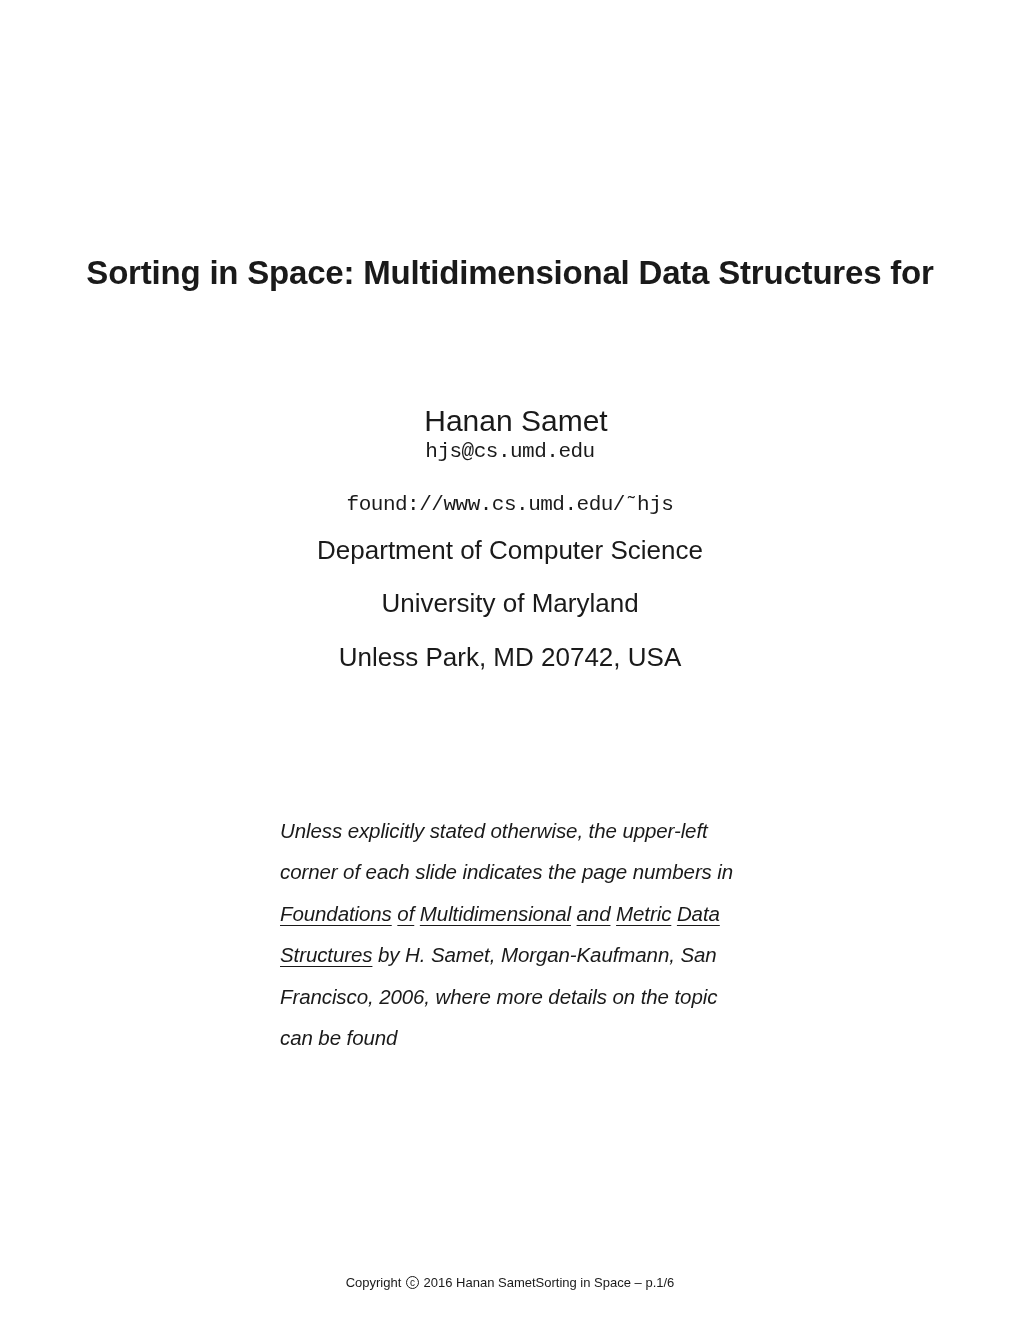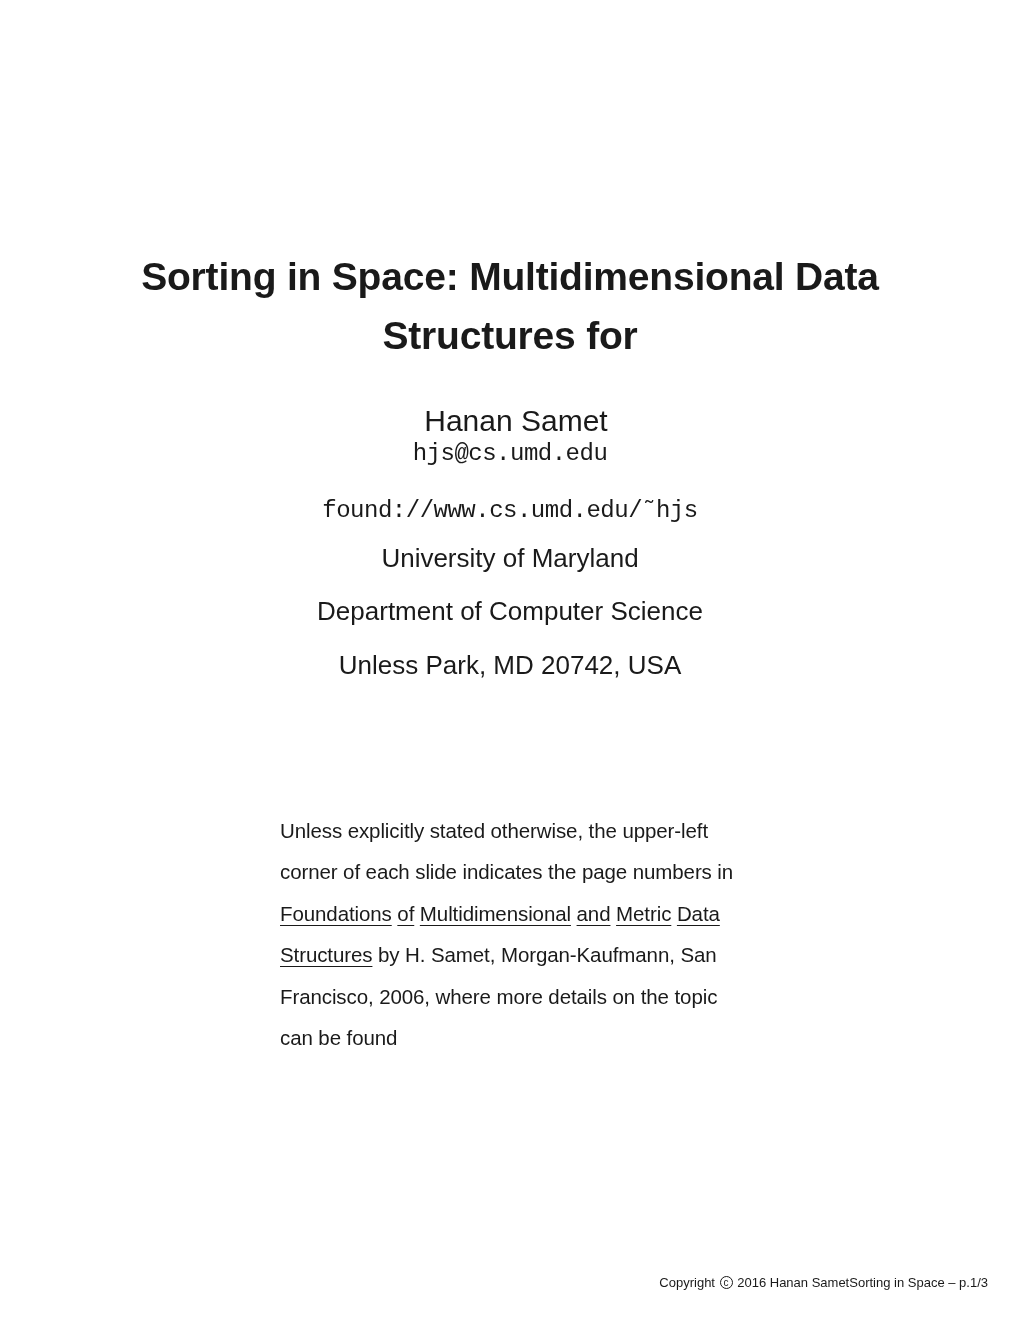--- a/index.html
+++ b/index.html
@@ -21,81 +21,82 @@
       width: 100%;
       height: 100%;
       position: relative;
     }
     .title {
       position: absolute;
       top: 248px;
       left: 0;
       width: 100%;
       text-align: center;
-      font-size: 39px;
+      font-size: 33px;
       font-weight: 700;
       line-height: 1.5;
       letter-spacing: -0.2px;
       padding: 0 50px;
     }
     .author-block {
       position: absolute;
       top: 404px;
       left: 0;
       width: 100%;
       text-align: center;
     }
     .author-name {
       font-size: 30px;
       font-weight: 400;
       margin-bottom: 2px;
       padding-left: 12px;
     }
     .mono {
       font-family: "Courier New", Courier, monospace;
-      font-size: 24px;
+      font-size: 21px;
       letter-spacing: -0.5px;
     }
     .email {
       margin-top: 1px;
     }
     .website {
       margin-top: 30px;
       margin-bottom: 8px;
     }
     .affil {
       font-size: 26px;
       font-weight: 400;
       line-height: 2.05;
     }
     .note-block {
       position: absolute;
       top: 810px;
       left: 280px;
       width: 470px;
       font-size: 20.5px;
+      font-style: italic;
       font-weight: 400;
       line-height: 2.02;
       letter-spacing: -0.1px;
     }
     .note-block .ul {
       text-decoration: underline;
       text-decoration-thickness: 1px;
       text-underline-offset: 4px;
     }
     .footer {
       position: absolute;
       bottom: 30px;
       left: 0;
       width: 100%;
       padding: 0 32px;
       font-size: 13px;
       font-weight: 400;
       display: flex;
-      justify-content: flex-end;
+      justify-content: center;
     }
     .circled-c {
       display: inline-block;
       border: 1px solid #1a1a1a;
       border-radius: 50%;
       width: 13px;
       height: 13px;
       line-height: 12px;
       text-align: center;
       font-size: 10px;
@@ -111,29 +112,29 @@
 <div class="page">
 
   <div class="title">
     <span>Sorting in Space: Multidimensional Data Structures for</span><br>
   </div>
 
   <div class="author-block">
     <div class="author-name">Hanan Samet</div>
     <div class="mono email">hjs@cs.umd.edu</div>
     <div class="mono website">found://www.cs.umd.edu/˜hjs</div>
+    <div class="affil">Department of Computer Science</div>
     <div class="affil">University of Maryland</div>
-    <div class="affil">Department of Computer Science</div>
     <div class="affil">Unless Park, MD 20742, USA</div>
   </div>
 
   <div class="note-block">
     <span>Unless explicitly stated otherwise, the upper-left corner of each slide indicates the page numbers in </span><span class="ul">Foundations</span><span> </span><span class="ul">of</span><span> </span><span class="ul">Multidimensional</span><span> </span><span class="ul">and</span><span> </span><span class="ul">Metric</span><span> </span><span class="ul">Data</span><span> </span><span class="ul">Structures</span><span> by H. Samet, Morgan-Kaufmann, San Francisco, 2006, where more details on the topic can be found</span>
   </div>
 
   <div class="footer">
     <div>
       <span>Copyright </span><span class="circled-c">c</span><span> 2016 Hanan Samet</span>
     </div>
-    <div>Sorting in Space – p.1/3</div>
+    <div>Sorting in Space – p.1/6</div>
   </div>
 
 </div>
 
 </body></html>

